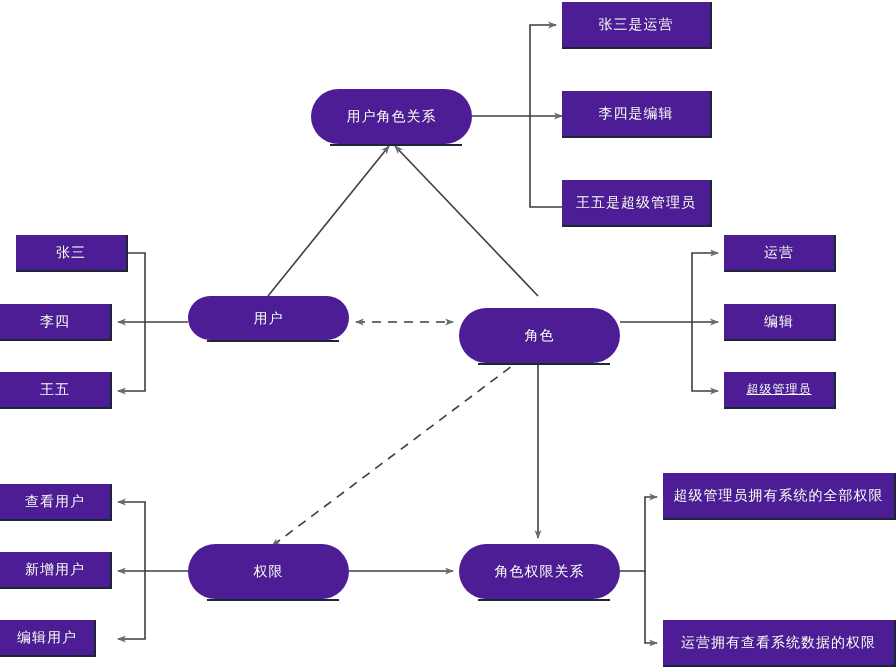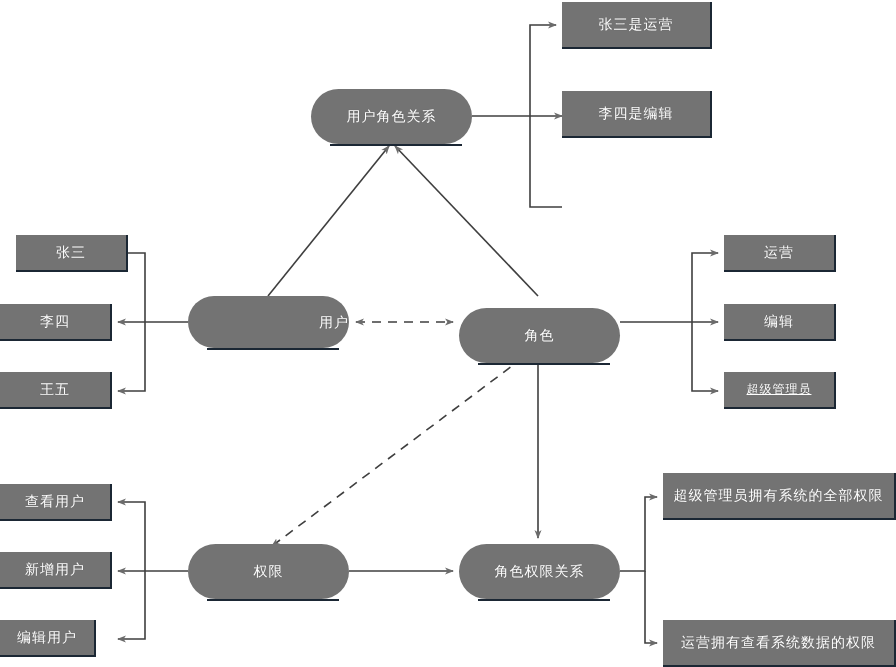--- a/index.html
+++ b/index.html
@@ -9,21 +9,21 @@
     font-family:"DejaVu Sans","Liberation Sans",sans-serif;
     overflow:hidden;
     position:relative;
   }
   #canvas{position:absolute;left:0;top:0;width:896px;height:667px;}
   svg.edges{position:absolute;left:0;top:0;width:896px;height:667px;pointer-events:none;}
 
   .node{
     position:absolute;
     box-sizing:border-box;
-    background:#737373;
+    background:#4c1d95;
     color:#ffffff;
     display:flex;
     align-items:center;
     justify-content:center;
     font-size:14px;
     line-height:1.2;
     letter-spacing:1px;
     white-space:nowrap;
     border-right:2px solid #1b2734;
     border-bottom:2px solid #1b2734;
@@ -102,22 +102,25 @@
   </div>
 
   <div class="node rect" style="left:562px;top:2px;width:150px;height:47px;">
     <span>张三是运营</span>
   </div>
 
   <div class="node rect" style="left:562px;top:91px;width:150px;height:47px;">
     <span>李四是编辑</span>
   </div>
 
+  <div class="node rect" style="left:562px;top:180px;width:150px;height:47px;">
+    <span>王五是超级管理员</span>
+  </div>
 
-  <div class="node stadium" style="left:188px;top:296px;width:161px;height:52px;justify-content:flex-end;">
+  <div class="node stadium" style="left:188px;top:296px;width:161px;height:44px;">
     <span>用户</span>
   </div>
 
   <div class="node stadium" style="left:459px;top:308px;width:161px;height:55px;">
     <span>角色</span>
   </div>
 
   <div class="node rect" style="left:16px;top:235px;width:112px;height:37px;">
     <span>张三</span>
   </div>

